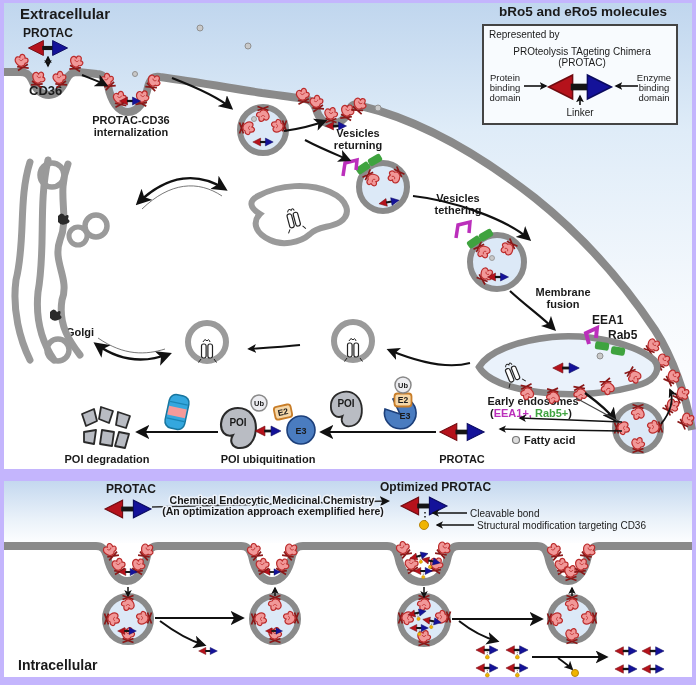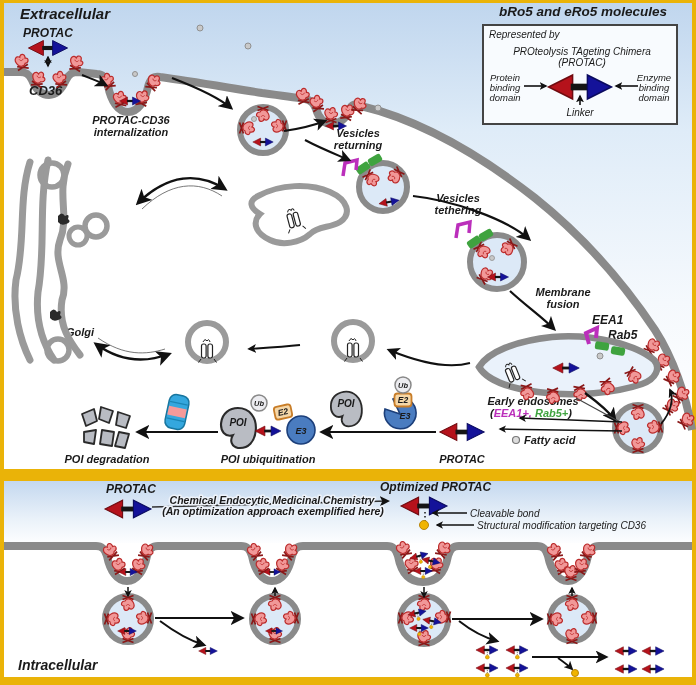--- a/index.html
+++ b/index.html
@@ -1,16 +1,16 @@
 <!DOCTYPE html>
 <html><head>
 <meta charset="utf-8">
 <style>
   html,body{margin:0;padding:0;background:#222;}
-  #stage{width:696px;height:685px;position:relative;background:#eab308;font-style:italic;}
+  #stage{width:696px;height:685px;position:relative;background:#c4b5fd;}
   svg{display:block;}
   .t{font-family:"Liberation Sans","DejaVu Sans",sans-serif;fill:#1a1a1a;}
   .b{font-weight:bold;}
   .mid{text-anchor:middle;}
   .halo{paint-order:stroke;stroke:#eef3fa;stroke-width:3px;stroke-linejoin:round;}
 </style>
 </head>
 <body>
 
 <div id="stage">

